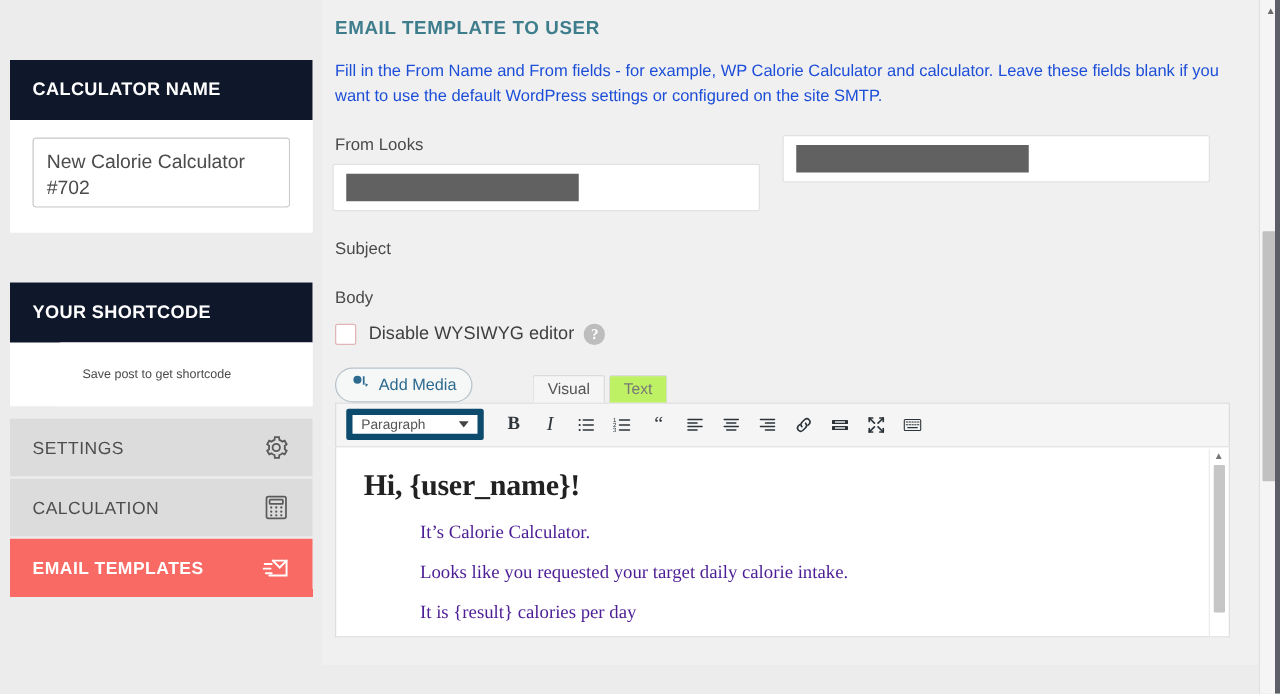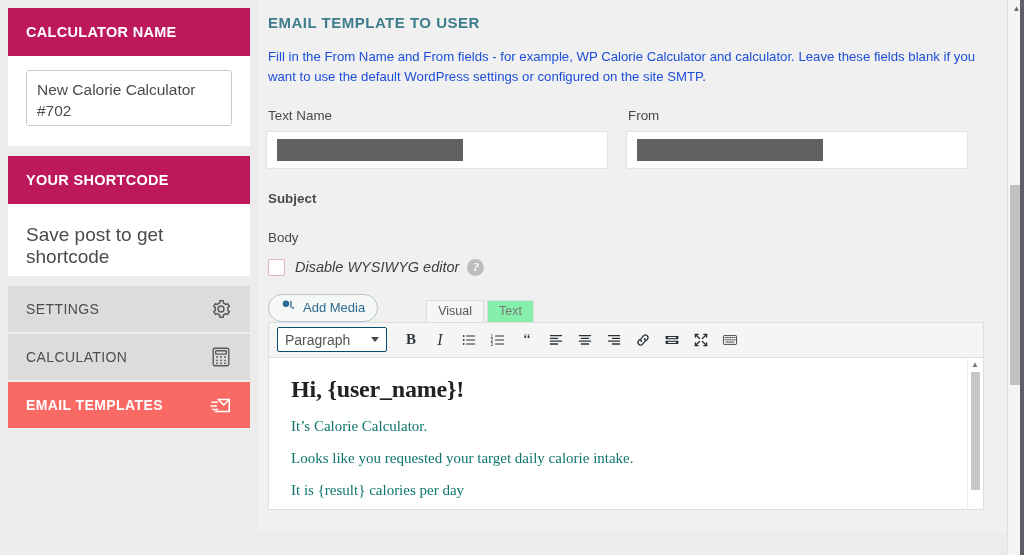--- a/index.html
+++ b/index.html
@@ -20,48 +20,50 @@
   .sidebar {
     width: 258px;
     height: 555px;
     background: #ececec;
     padding: 8px 8px 0 8px;
     flex: 0 0 258px;
     position: relative;
   }
   .panel { background: #fff; margin-bottom: 10px; }
   .panel-head {
-    background: #be185d;
+    background: #0f172a;
     color: #ffffff;
     font-size: 14.5px;
     font-weight: bold;
     letter-spacing: .3px;
     padding: 16px 18px;
+    margin-top: 40px;
   }
   .panel-body { padding: 14px 18px 20px 18px; background: #fff; }
   .calc-name-input {
     width: 100%;
     height: 56px;
     border: 1px solid #c9c9c9;
     border-radius: 3px;
     background: #fff;
     color: #4b4b4b;
     font-family: "Liberation Sans", sans-serif;
     font-size: 15.5px;
     padding: 9px 10px;
     resize: none;
     outline: none;
     display: block;
     line-height: 1.35;
   }
   .shortcode-text {
-    font-size: 19px;
+    font-size: 10px;
     color: #4a4a4a;
-    padding: 20px 18px 8px 18px;
+    padding: 20px 18px 20px 18px;
     background: #fff;
+    margin-left: 40px;
   }
   .nav { margin-top: 2px; }
   .nav-item {
     height: 46px;
     background: #dcdcdc;
     margin-bottom: 2px;
     display: flex;
     align-items: center;
     justify-content: space-between;
     padding: 0 18px;
@@ -116,31 +118,31 @@
     position: relative;
     display: flex;
     align-items: center;
     padding: 0 10px;
     font-size: 13.4px;
     color: #4a4a4a;
   }
   .redact { background: #616161; height: 22px; display: block; }
   .redact-fromname { width: 186px; }
   .redact-from { width: 186px; }
-  .subject-wrap { margin-top: 22px; font-weight: bold; }
+  .subject-wrap { margin-top: 22px; }
   .subject-input {
     width: 716px; height: 44px;
     background: #fff; border: 1px solid #e6e6e6; border-radius: 2px;
     display: flex; align-items: center;
     padding: 0 12px;
     font-size: 13.6px; color: #444;
   }
   .body-label { margin-top: 24px; }
 
-  .check-row { display: flex; align-items: center; margin-top: 14px; margin-left: 2px; font-style: italic; }
+  .check-row { display: flex; align-items: center; margin-top: 14px; margin-left: 2px; }
   .checkbox {
     width: 17px; height: 17px;
     border: 1px solid #e3b6b6;
     background: #fff;
     border-radius: 2px;
     cursor: pointer;
   }
   .check-label { font-size: 14.5px; color: #3f3f3f; margin-left: 10px; }
   .help-icon {
     width: 17px; height: 17px; border-radius: 50%;
@@ -158,39 +160,39 @@
     display: inline-flex; align-items: center; gap: 7px;
     height: 28px; padding: 0 12px;
     background: #f6f7f7; border: 1px solid #b8c3cc;
     border-radius: 14px; color: #2c6b8f; font-size: 13px;
     cursor: pointer;
   }
   .tabs { display: flex; align-items: flex-end; }
   .tab {
     height: 22px; padding: 0 11px;
     font-size: 12.5px; color: #777;
-    background: #86efac; border: 1px solid #dcdcdc; border-bottom: none;
+    background: #bef264; border: 1px solid #dcdcdc; border-bottom: none;
     display: flex; align-items: center; cursor: pointer;
     border-radius: 2px 2px 0 0;
   }
   .tab.active { background: #f5f5f5; color: #555; margin-left: 48px; }
   .tab + .tab { margin-left: 3px; }
 
   .toolbar {
     background: #f5f5f5;
     border: 1px solid #dedede;
     height: 36px;
     display: flex; align-items: center;
     padding: 0 8px; gap: 3px;
   }
   .para-select {
     width: 110px; height: 25px;
-    background: #fff; border: 1px solid #0c4a6e; border-radius: 2px;
+    background: #fff; border: 5px solid #0c4a6e; border-radius: 2px;
     display: flex; align-items: center; justify-content: space-between;
-    padding: 0 7px; font-size: 14px; color: #555;
+    padding: 0 7px; font-size: 11px; color: #555;
     cursor: pointer; margin-right: 8px;
   }
   .caret { width: 0; height: 0; border-left: 4px solid transparent; border-right: 4px solid transparent; border-top: 5px solid #444; }
   .tb-btn {
     width: 26px; height: 26px;
     display: flex; align-items: center; justify-content: center;
     cursor: pointer; color: #30373c;
   }
   .tb-btn svg { display: block; }
   .tb-btn.glyph { font-size: 16px; font-family: "Liberation Serif", serif; color: #2c3338; }
@@ -202,21 +204,21 @@
     border: 1px solid #dedede;
     border-top: none;
     height: 152px;
     padding: 18px 22px 0 22px;
     overflow: hidden;
     position: relative;
     font-family: "Liberation Serif", serif;
     color: #333;
   }
   .editor-body h1 { font-size: 24px; font-weight: bold; margin-bottom: 13px; color: #222; letter-spacing: -.2px; }
-  .editor-body p { font-size: 15px; line-height: 1.35; margin-bottom: 12px; color: #0f766e; }
+  .editor-body p { font-size: 15px; line-height: 1.35; margin-bottom: 12px; color: #4c1d95; margin-left: 45px; }
 
   .ed-scroll {
     position: absolute; right: 1px; top: 1px;
     width: 15px; height: 150px; background: #fff;
     border-left: 1px solid #ececec;
   }
   .ed-scroll .up { text-align: center; font-size: 8px; color: #777; line-height: 12px; }
   .ed-scroll .thumb {
     width: 9px; margin: 1px auto 0 auto; height: 118px;
     background: #c6c6c6; border-radius: 1px;
@@ -310,27 +312,26 @@
   </div>
 
   <div class="main">
 
     <div class="page-title">EMAIL TEMPLATE TO USER</div>
 
     <div class="desc">Fill in the From Name and From fields - for example, WP Calorie Calculator and calculator. Leave these fields blank if you want to use the default WordPress settings or configured on the site SMTP.</div>
 
     <div class="row">
       <div class="col">
-        <span class="field-label">Text Name</span>
+        <span class="field-label">From Looks</span>
         <div class="text-input">
           <span class="redact redact-fromname"></span>
         </div>
       </div>
       <div class="col">
-        <span class="field-label">From</span>
         <div class="text-input">
           <span class="redact redact-from"></span>
         </div>
       </div>
     </div>
 
     <div class="subject-wrap">
       <span class="field-label">Subject</span>
     </div>
 

